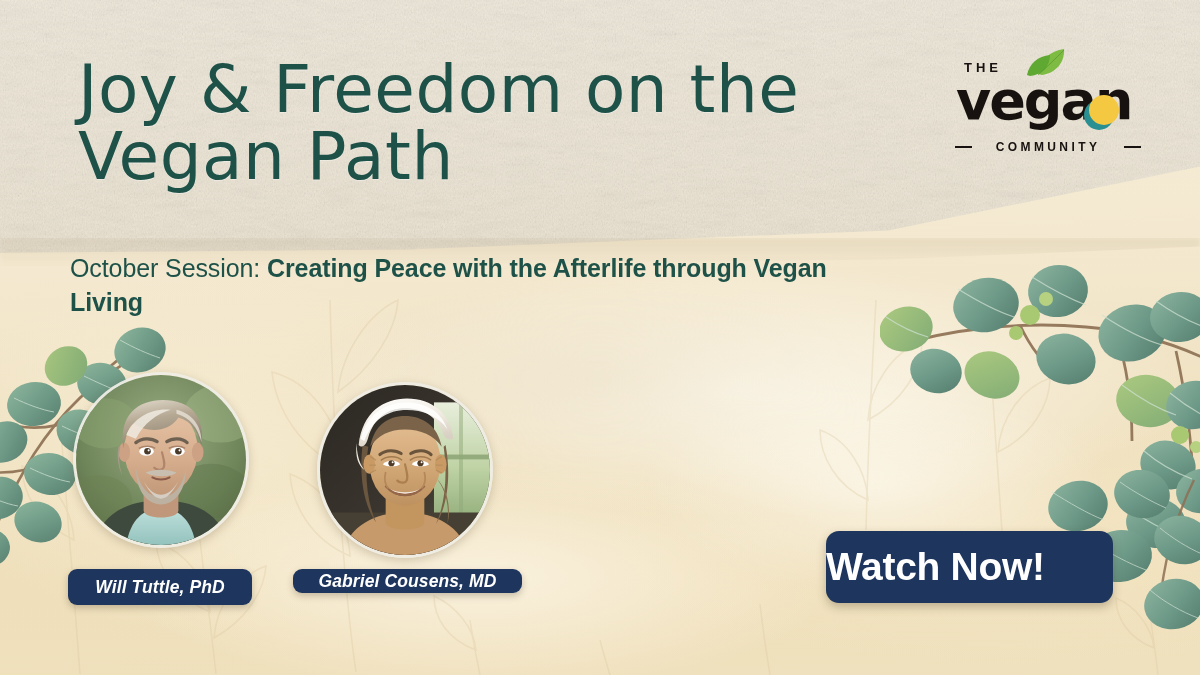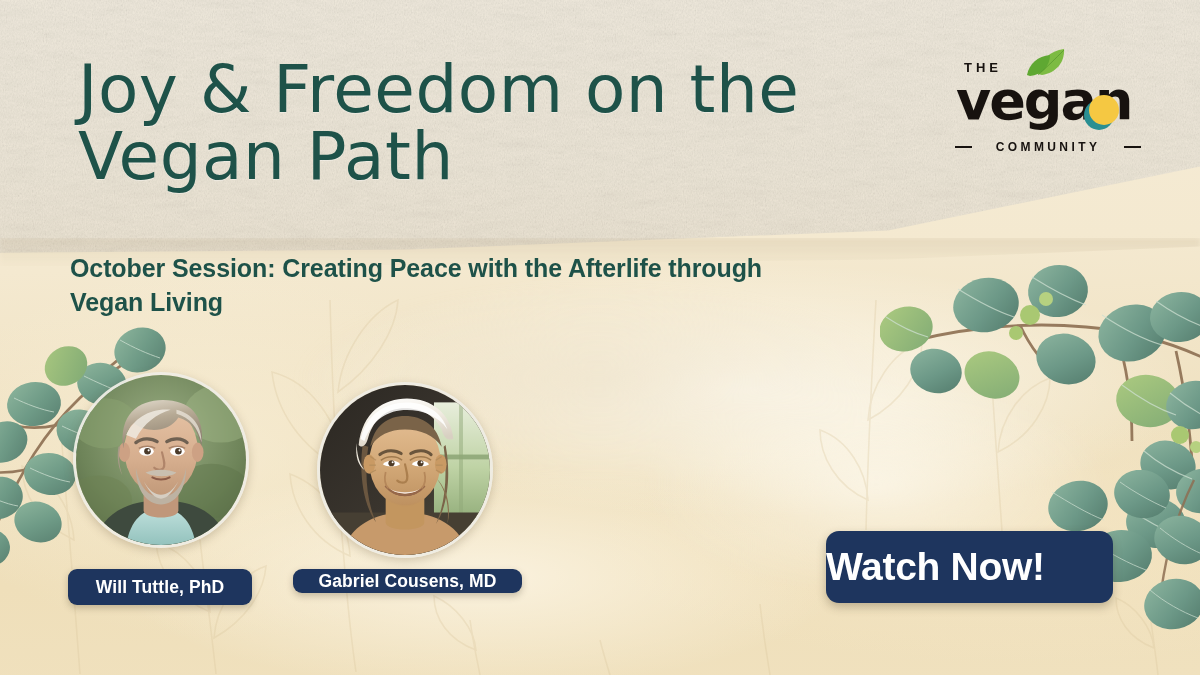--- a/index.html
+++ b/index.html
@@ -78,21 +78,21 @@
   .title span { display:block; }
 
   .subtitle {
     position:absolute; left:70px; top:252px;
     width:760px;
     color:#1E5249;
     font-size:25px;
     line-height:1.34;
     letter-spacing:-.1px;
   }
-  .subtitle .reg { font-weight:700; }
+  .subtitle .reg { font-weight:400; }
   .subtitle .bold { font-weight:700; }
 
   
   .logo {
     position:absolute; right:52px; top:52px;
     width:200px; height:112px;
     text-align:right;
     margin-left:12px;
   }
   .logo-the {
@@ -130,20 +130,21 @@
   
   .badge {
     position:absolute;
     background:#1E355E;
     color:#FFFFFF;
     border-radius:9px;
     font-size:17.5px; font-weight:700; letter-spacing:.1px;
     display:flex; align-items:center; justify-content:center;
     box-shadow:0 3px 7px rgba(70,58,35,.28);
     white-space:nowrap;
+    font-style:italic;
   }
   .badge-1 { left:68px; top:569px; width:184px; height:36px; }
   .badge-2 { left:293px; top:569px; width:229px; height:24px; }
 
   
   .cta {
     position:absolute; left:826px; top:531px;
     width:287px; height:72px;
     background:#1E355E;
     border-radius:13px;

